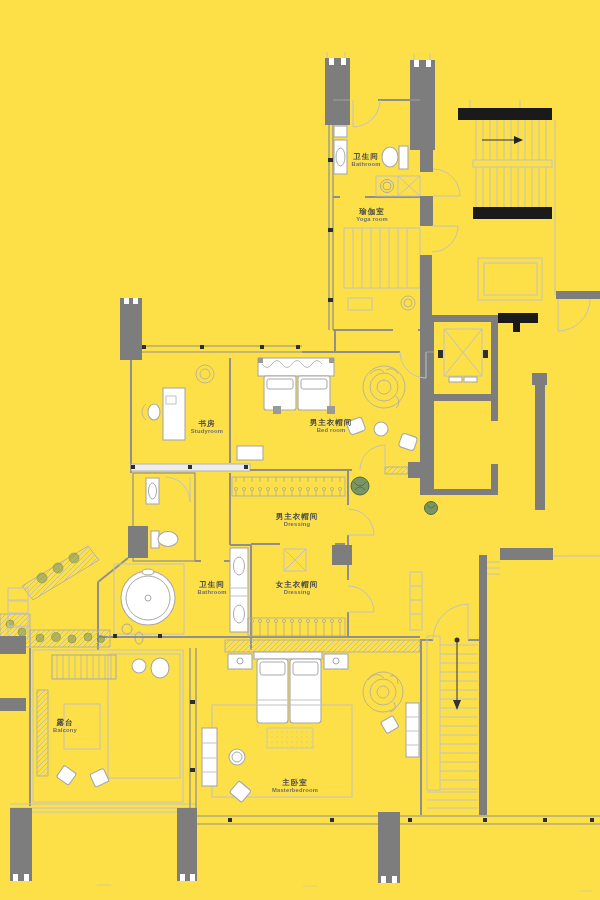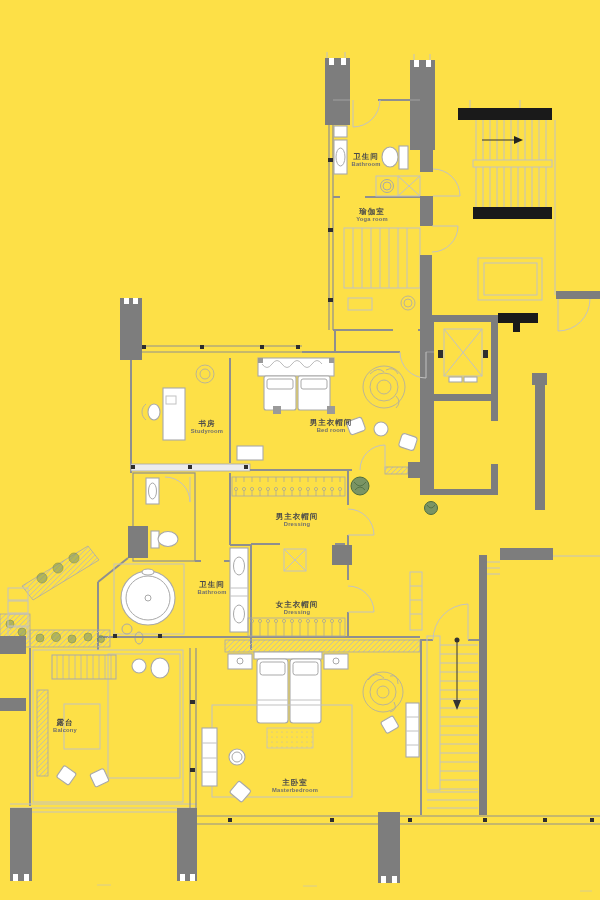--- a/index.html
+++ b/index.html
@@ -365,21 +365,21 @@
   <span class="en">Bed room</span>
 </div>
 <div class="room-label" style="left:297px;top:520px">
   <span class="zh">男主衣帽间</span>
   <span class="en">Dressing</span>
 </div>
 <div class="room-label" style="left:212px;top:588px">
   <span class="zh">卫生间</span>
   <span class="en">Bathroom</span>
 </div>
-<div class="room-label" style="left:297px;top:608px">
+<div class="room-label" style="left:297px;top:588px">
   <span class="zh">女主衣帽间</span>
   <span class="en">Dressing</span>
 </div>
 <div class="room-label" style="left:65px;top:726px">
   <span class="zh">露台</span>
   <span class="en">Balcony</span>
 </div>
 <div class="room-label" style="left:295px;top:786px">
   <span class="zh">主卧室</span>
   <span class="en">Masterbedroom</span>

